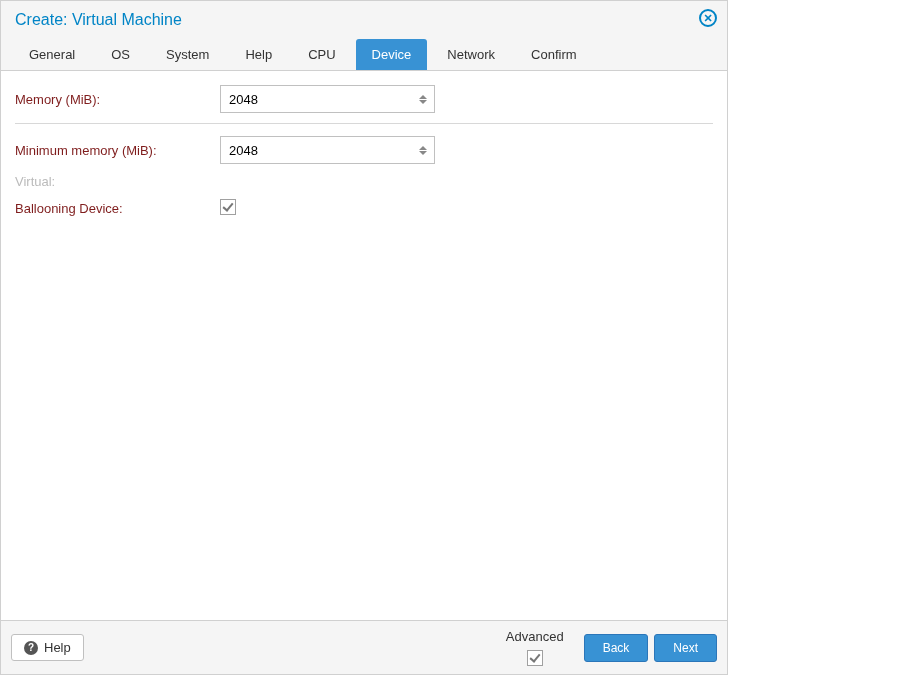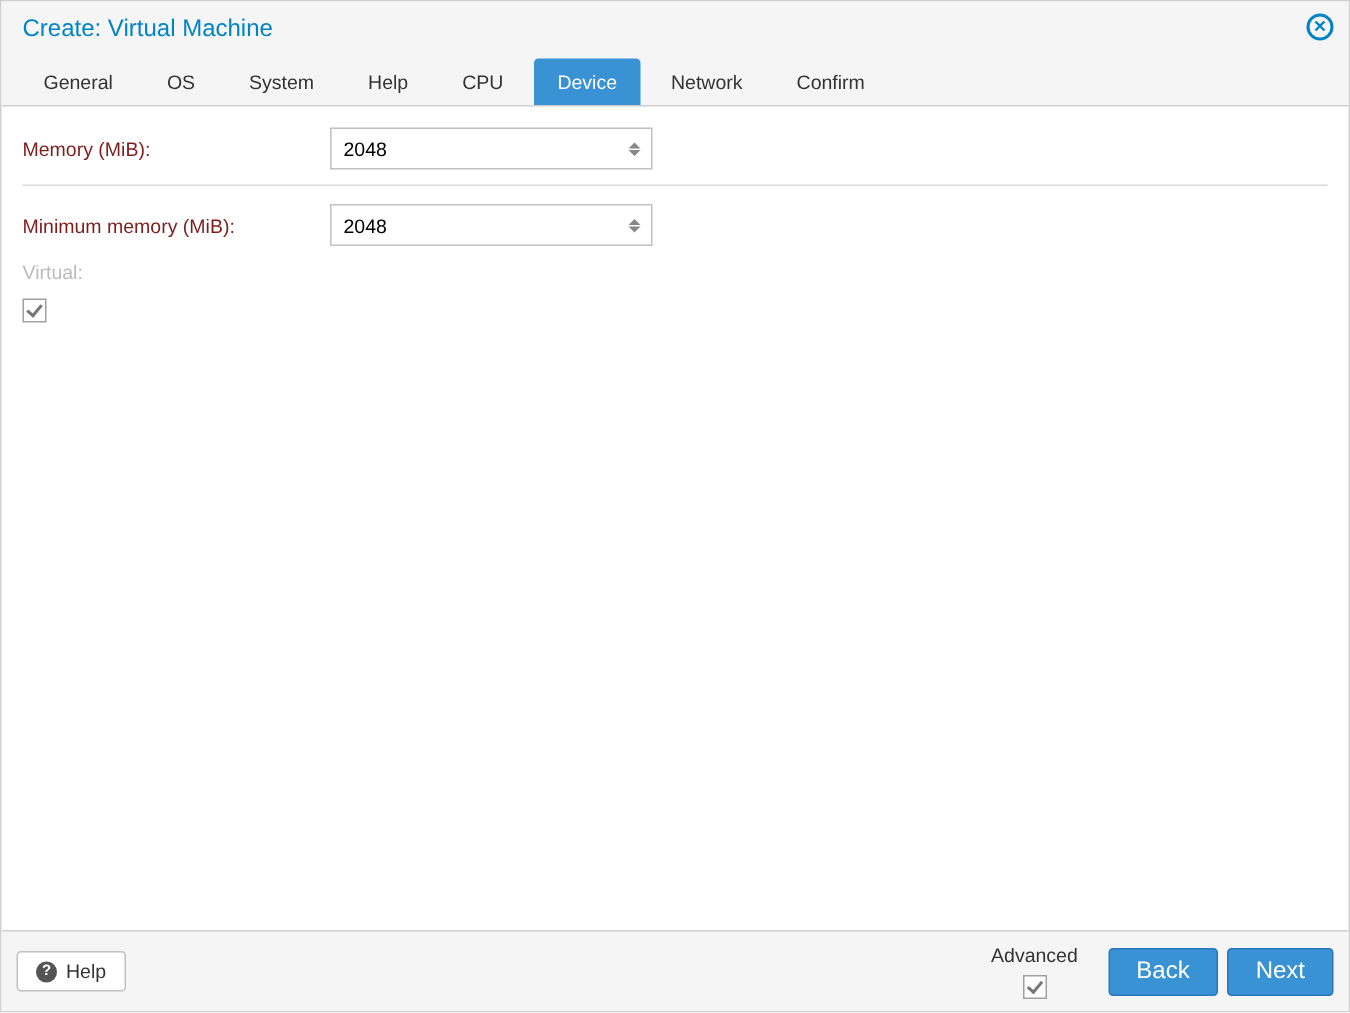--- a/index.html
+++ b/index.html
@@ -6,21 +6,21 @@
     body {
       font-family: "Helvetica Neue", Helvetica, Arial, sans-serif;
       font-size: 13px;
       color: #333;
       background: #fff;
       width: 900px;
       height: 675px;
       overflow: hidden;
     }
     .dialog {
-      width: 900px;
+      width: 728px;
       height: 675px;
       border: 1px solid #d0d0d0;
       display: flex;
       flex-direction: column;
       background: #fff;
     }
     .header {
       background: #f5f5f5;
       border-bottom: 1px solid #d0d0d0;
       position: relative;
@@ -200,21 +200,21 @@
       flex-direction: column;
     }
     .btn {
       border: 1px solid #2b76b9;
       background: #3892d4;
       color: #fff;
       padding: 6px 18px;
       border-radius: 3px;
       margin-left: 6px;
       cursor: pointer;
-      font-size: 16px;
+      font-size: 12px;
     }
   </style>
 </head>
 <body>
 
 <div class="dialog">
 
   <div class="header">
     <div class="title">Create: Virtual Machine</div>
     <div class="close-icon">✕</div>
@@ -258,20 +258,21 @@
           </div>
         </div>
       </div>
     </div>
 
     <div class="form-row">
       <div class="form-label disabled">Virtual:</div>
     </div>
 
     <div class="form-row">
+      <div class="form-label">Ballooning Device:</div>
       <div class="form-field">
         <div class="checkbox checked"></div>
       </div>
     </div>
 
   </div>
 
   <div class="footer">
     <button class="help-btn">
       <span class="help-icon">?</span>

